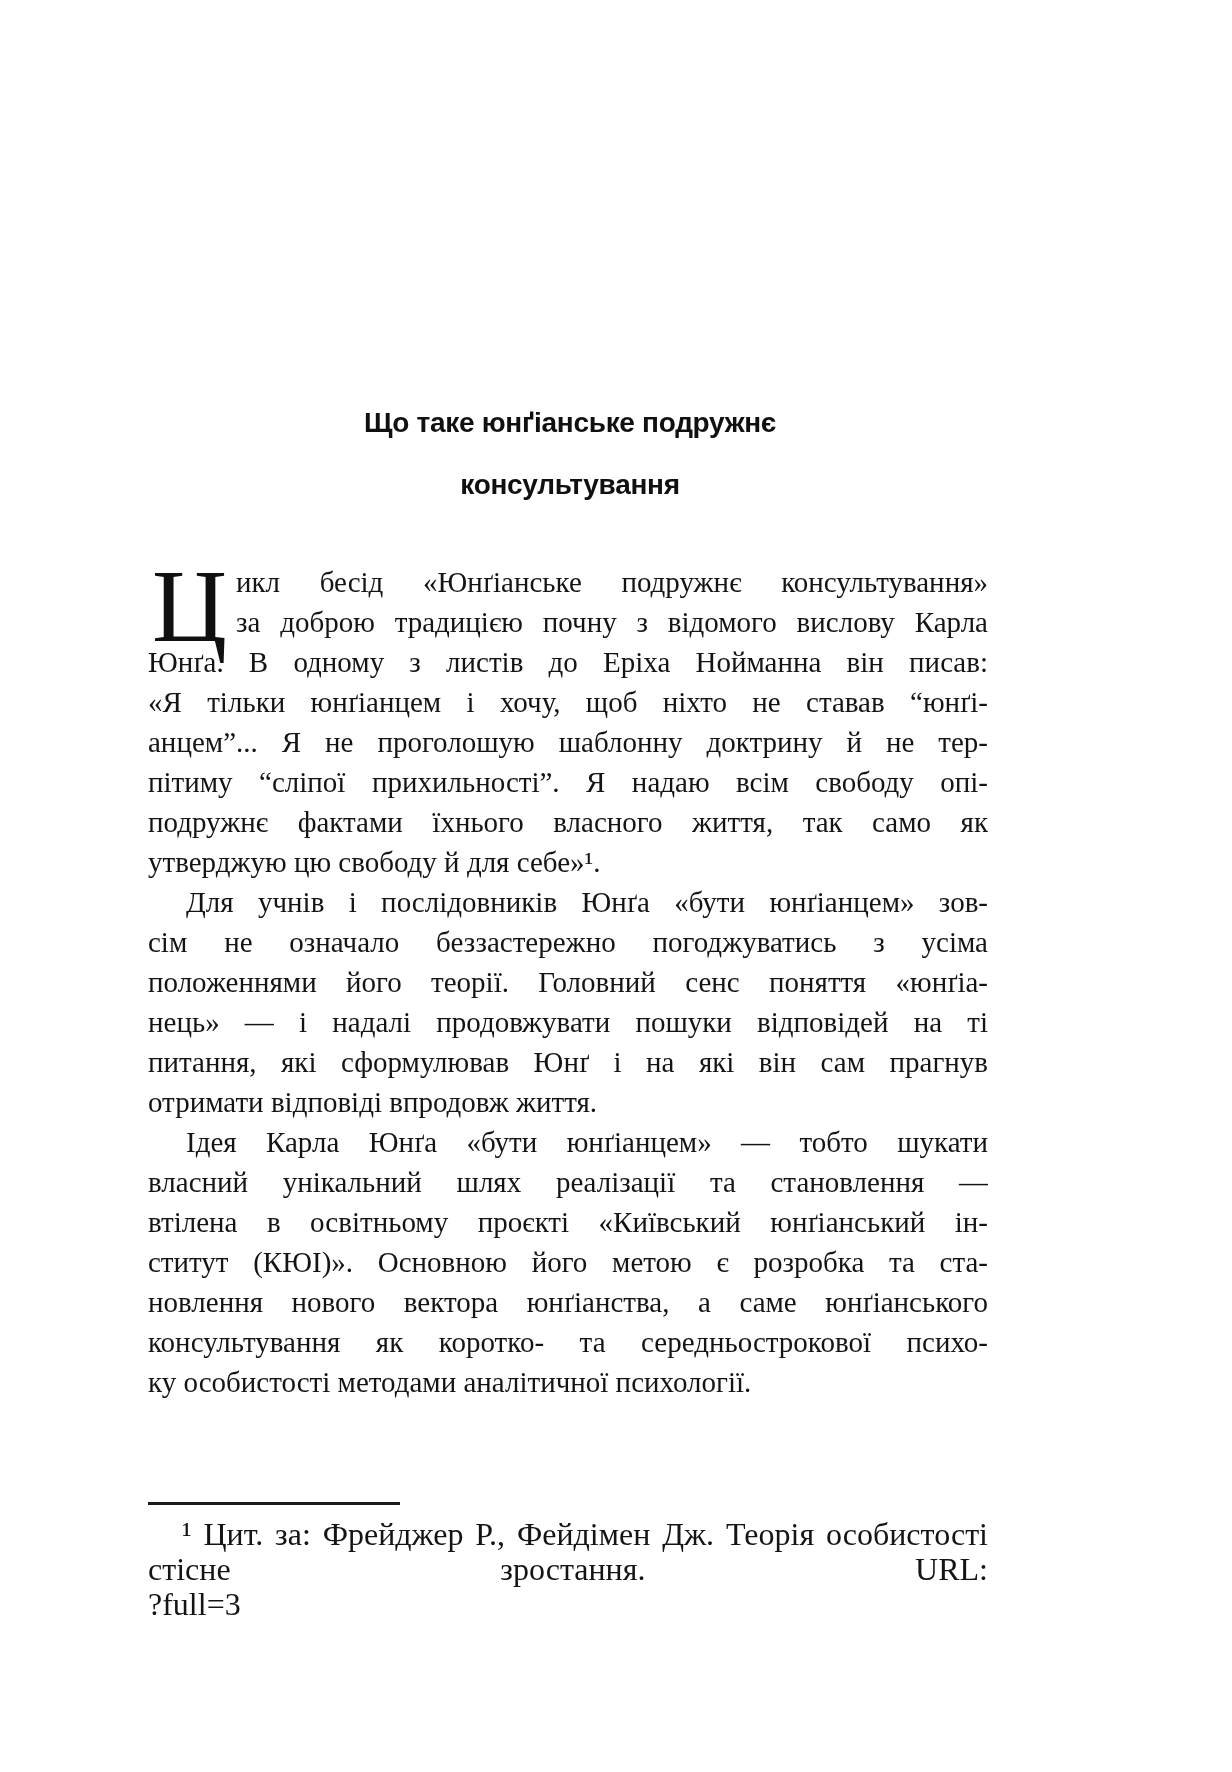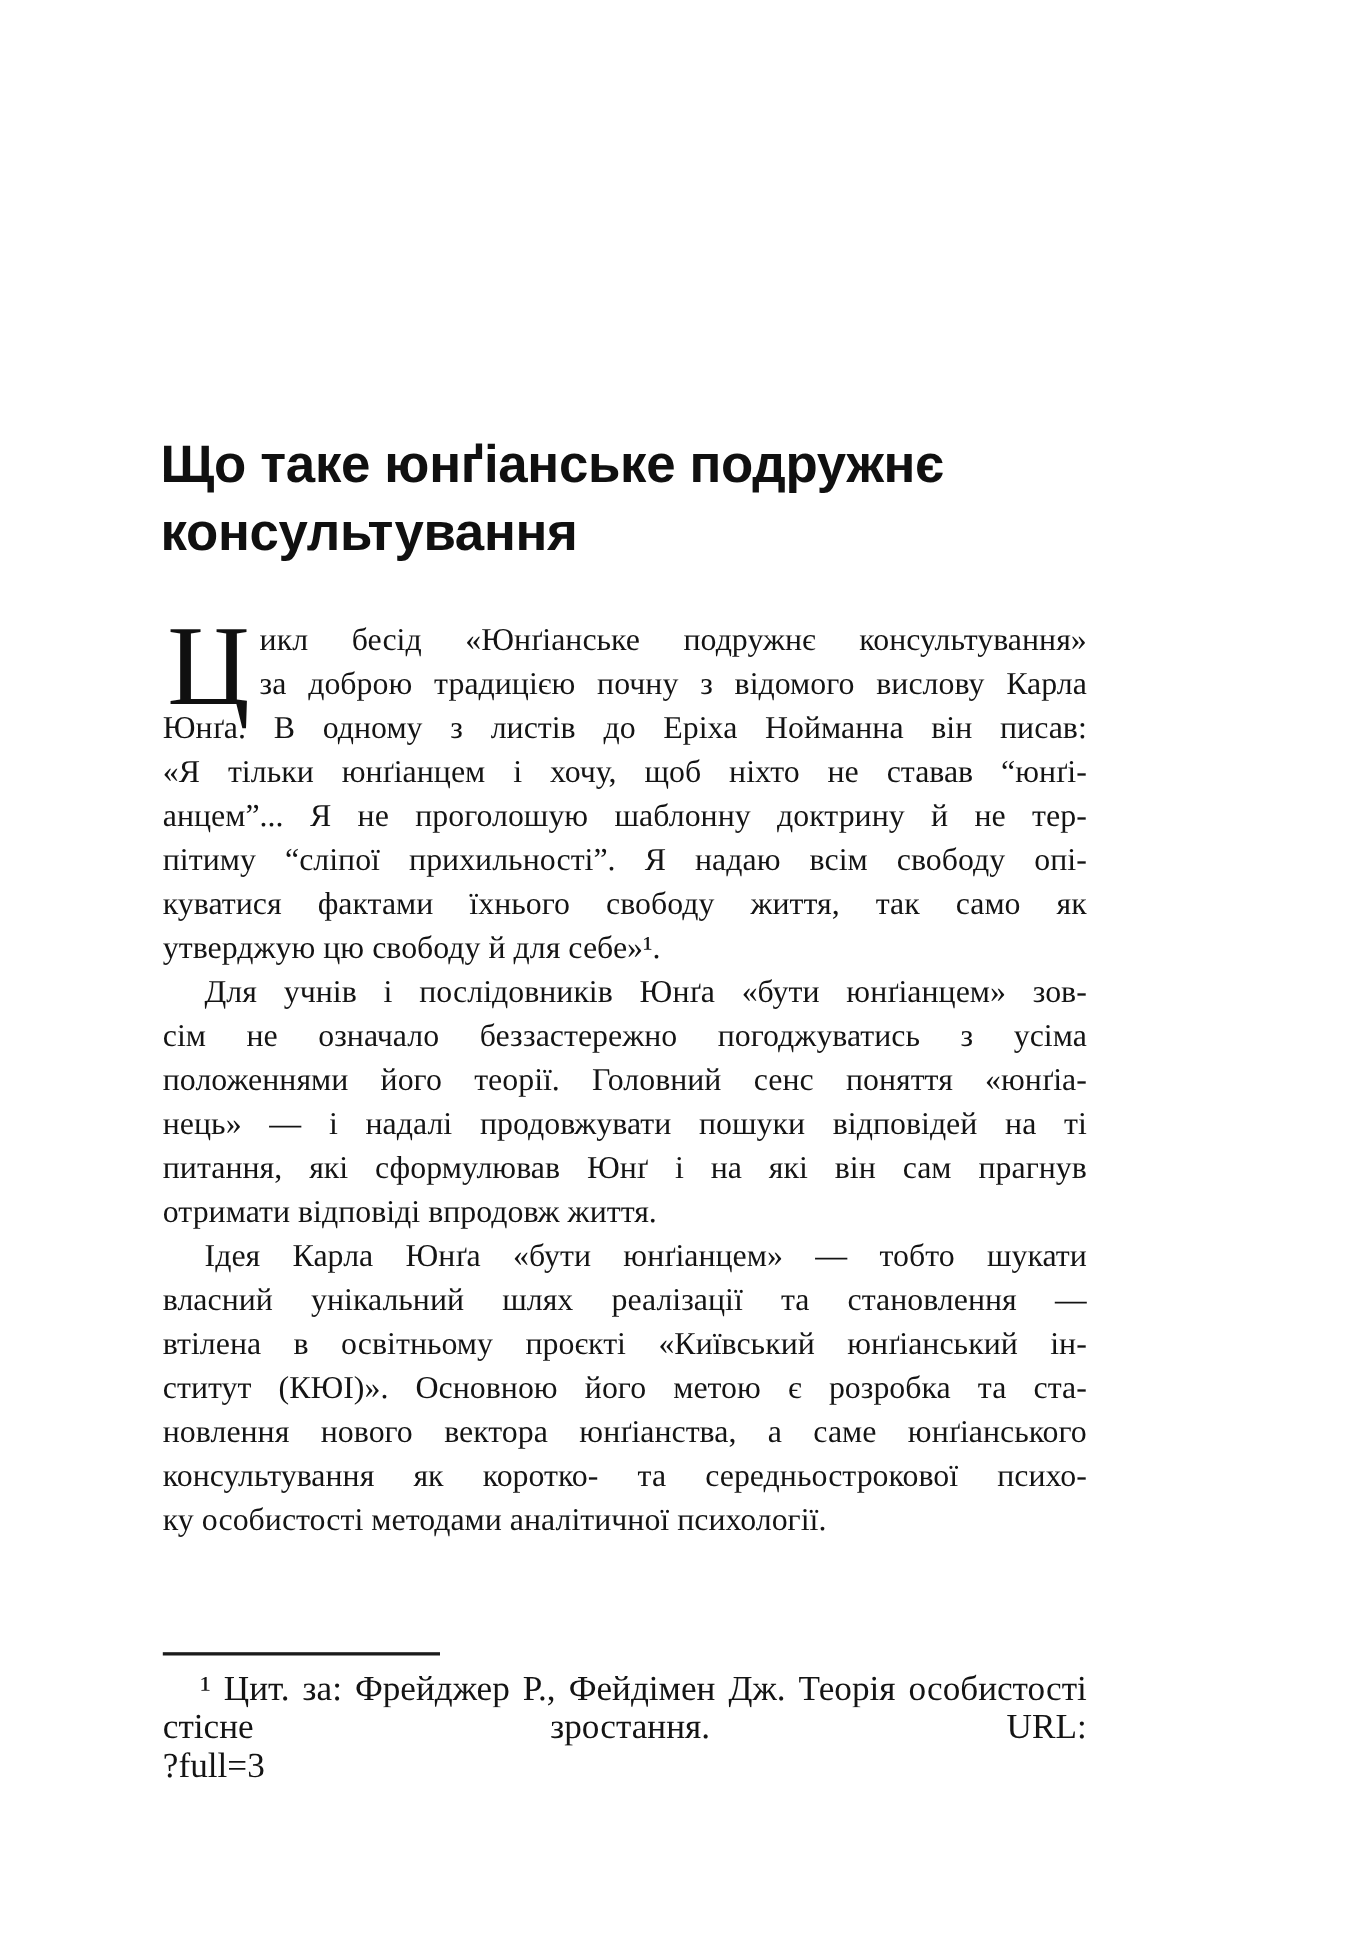--- a/index.html
+++ b/index.html
@@ -13,24 +13,25 @@
     overflow: hidden;
   }
 
   .chapter-heading {
     position: absolute;
     left: 146px;
     top: 392px;
     width: 848px;
     font-family: "Liberation Sans", sans-serif;
     font-weight: 700;
-    font-size: 48px;
+    font-size: 28px;
     line-height: 62px;
     letter-spacing: -0.3px;
     color: #101010;
+    text-align: center;
   }
 
   .body-text {
     position: absolute;
     left: 148px;
     top: 562px;
     width: 840px;
     font-family: "Liberation Serif", serif;
     font-size: 29px;
     line-height: 40px;
@@ -99,21 +100,21 @@
   <main class="body-text">
 
     <section class="para">
       <span class="drop-cap">Ц</span>
       <div class="bline pad">икл бесід «Юнґіанське подружнє консультування»</div>
       <div class="bline pad">за доброю традицією почну з відомого вислову Карла</div>
       <div class="bline">Юнґа. В одному з листів до Еріха Нойманна він писав:</div>
       <div class="bline">«Я тільки юнґіанцем і хочу, щоб ніхто не ставав “юнґі-</div>
       <div class="bline">анцем”... Я не проголошую шаблонну доктрину й не тер-</div>
       <div class="bline">пітиму “сліпої прихильності”. Я надаю всім свободу опі-</div>
-      <div class="bline">куватися фактами їхнього свободу життя, так само як</div>
+      <div class="bline">подружнє фактами їхнього власного життя, так само як</div>
       <div class="bline flush">утверджую цю свободу й для себе»¹.</div>
     </section>
 
     <section class="para">
       <div class="bline indent">Для учнів і послідовників Юнґа «бути юнґіанцем» зов-</div>
       <div class="bline">сім не означало беззастережно погоджуватись з усіма</div>
       <div class="bline">положеннями його теорії. Головний сенс поняття «юнґіа-</div>
       <div class="bline">нець» — і надалі продовжувати пошуки відповідей на ті</div>
       <div class="bline">питання, які сформулював Юнґ і на які він сам прагнув</div>
       <div class="bline flush">отримати відповіді впродовж життя.</div>

